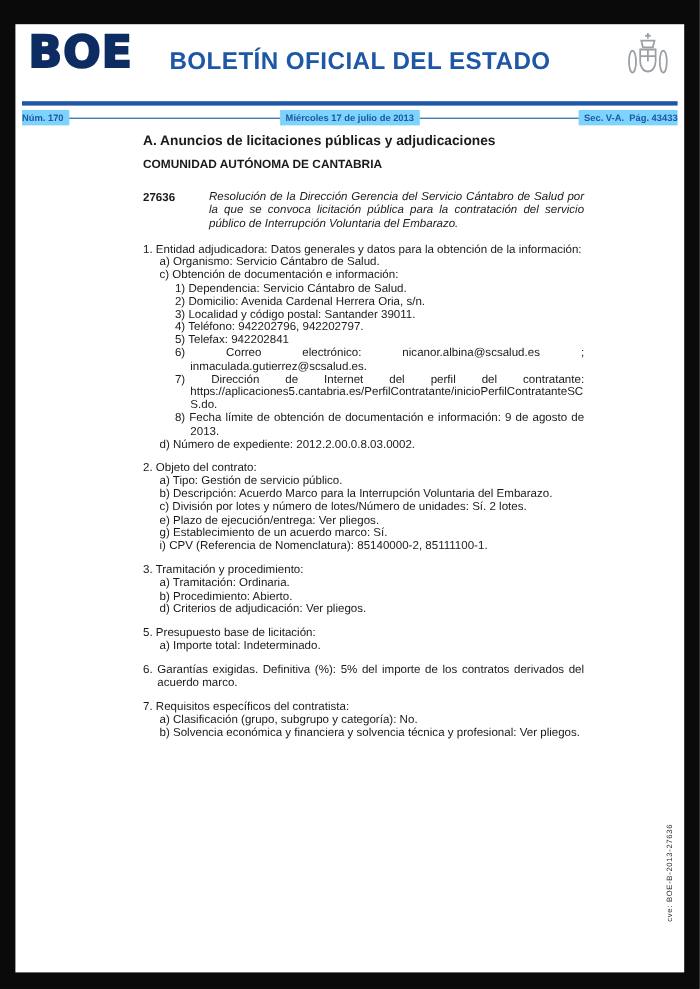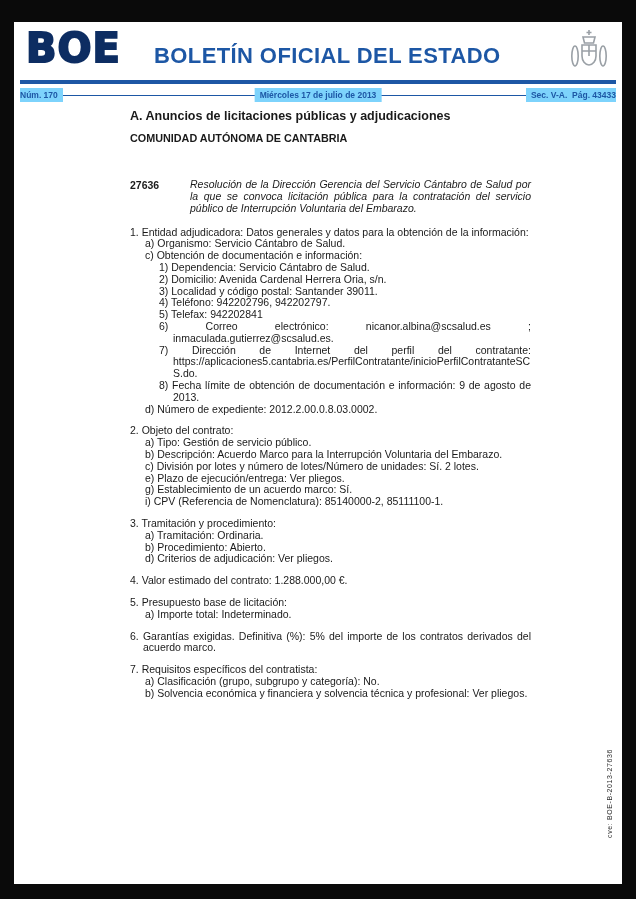--- a/index.html
+++ b/index.html
@@ -18,21 +18,21 @@
     overflow: hidden;
   }
   .page {
     position: absolute;
     left: 14px; top: 22px;
     width: 608px; height: 862px;
     background: #ffffff;
   }
 
   
-  .masthead { position: relative; height: 58px; }
+  .masthead { position: relative; height: 70px; }
   .boe-logo {
     position: absolute; left: 12px; top: 2px;
     font-family: "DejaVu Sans", sans-serif;
     font-weight: bold; font-size: 40px; line-height: 48px;
     color: var(--logo-navy, #0d2d62);
     -webkit-text-stroke: 2px var(--logo-navy, #0d2d62);
     letter-spacing: 1px;
   }
   .masthead-title {
     position: absolute; left: 140px; top: 21px;
@@ -63,21 +63,21 @@
   .meta.left   { left: 0; padding-left: 0; }
   .meta.center { left: 50%; transform: translateX(-50%); }
   .meta.right  { right: 0; padding-right: 0; }
 
   
   .content { margin: 0 91px 0 116px; }
   .h-section { margin: 9px 0 0; font-size: 15.5px; font-weight: bold; text-align: center; }
   .h-sub     { margin: 7px 0 0; font-size: 12.5px; font-weight: bold; }
   .h-auth    { margin: 9px 0 0; font-size: 10.8px; font-weight: bold; text-align: left; }
 
-  .ann { position: relative; margin-top: 34px; }
+  .ann { position: relative; margin-top: 17px; }
   .ann-number {
     position: absolute; left: 0; top: 1px;
     font-size: 10.5px; font-weight: bold;
   }
   .ann-summary {
     margin: 0 0 0 60px;
     font-size: 10.5px; line-height: 12.2px;
     font-style: italic; text-align: justify;
   }
 
@@ -156,21 +156,20 @@
           <div class="li indent-1"><span class="lab">a)</span> Tipo: Gestión de servicio público.</div>
           <div class="li indent-1"><span class="lab">b)</span> Descripción: Acuerdo Marco para la Interrupción Voluntaria del Embarazo.</div>
           <div class="li indent-1"><span class="lab">c)</span> División por lotes y número de lotes/Número de unidades: Sí. 2 lotes.</div>
           <div class="li indent-1"><span class="lab">e)</span> Plazo de ejecución/entrega: Ver pliegos.</div>
           <div class="li indent-1"><span class="lab">g)</span> Establecimiento de un acuerdo marco: Sí.</div>
           <div class="li indent-1"><span class="lab">i)</span> CPV (Referencia de Nomenclatura): 85140000-2, 85111100-1.</div>
           <div class="li indent-0"><span class="lab">3.</span> Tramitación y procedimiento:</div>
           <div class="li indent-1"><span class="lab">a)</span> Tramitación: Ordinaria.</div>
           <div class="li indent-1"><span class="lab">b)</span> Procedimiento: Abierto.</div>
           <div class="li indent-1"><span class="lab">d)</span> Criterios de adjudicación: Ver pliegos.</div>
-          <div class="li indent-0"><span class="lab">4.</span> Valor estimado del contrato: 1.288.000,00 €.</div>
           <div class="li indent-0"><span class="lab">5.</span> Presupuesto base de licitación:</div>
           <div class="li indent-1"><span class="lab">a)</span> Importe total: Indeterminado.</div>
           <div class="li indent-0"><span class="lab">6.</span> Garantías exigidas. Definitiva (%): 5% del importe de los contratos derivados del acuerdo marco.</div>
           <div class="li indent-0"><span class="lab">7.</span> Requisitos específicos del contratista:</div>
           <div class="li indent-1"><span class="lab">a)</span> Clasificación (grupo, subgrupo y categoría): No.</div>
           <div class="li indent-1"><span class="lab">b)</span> Solvencia económica y financiera y solvencia técnica y profesional: Ver pliegos.</div>
         </div>
     </main>
 
     <div class="cve">cve: BOE-B-2013-27636</div>

